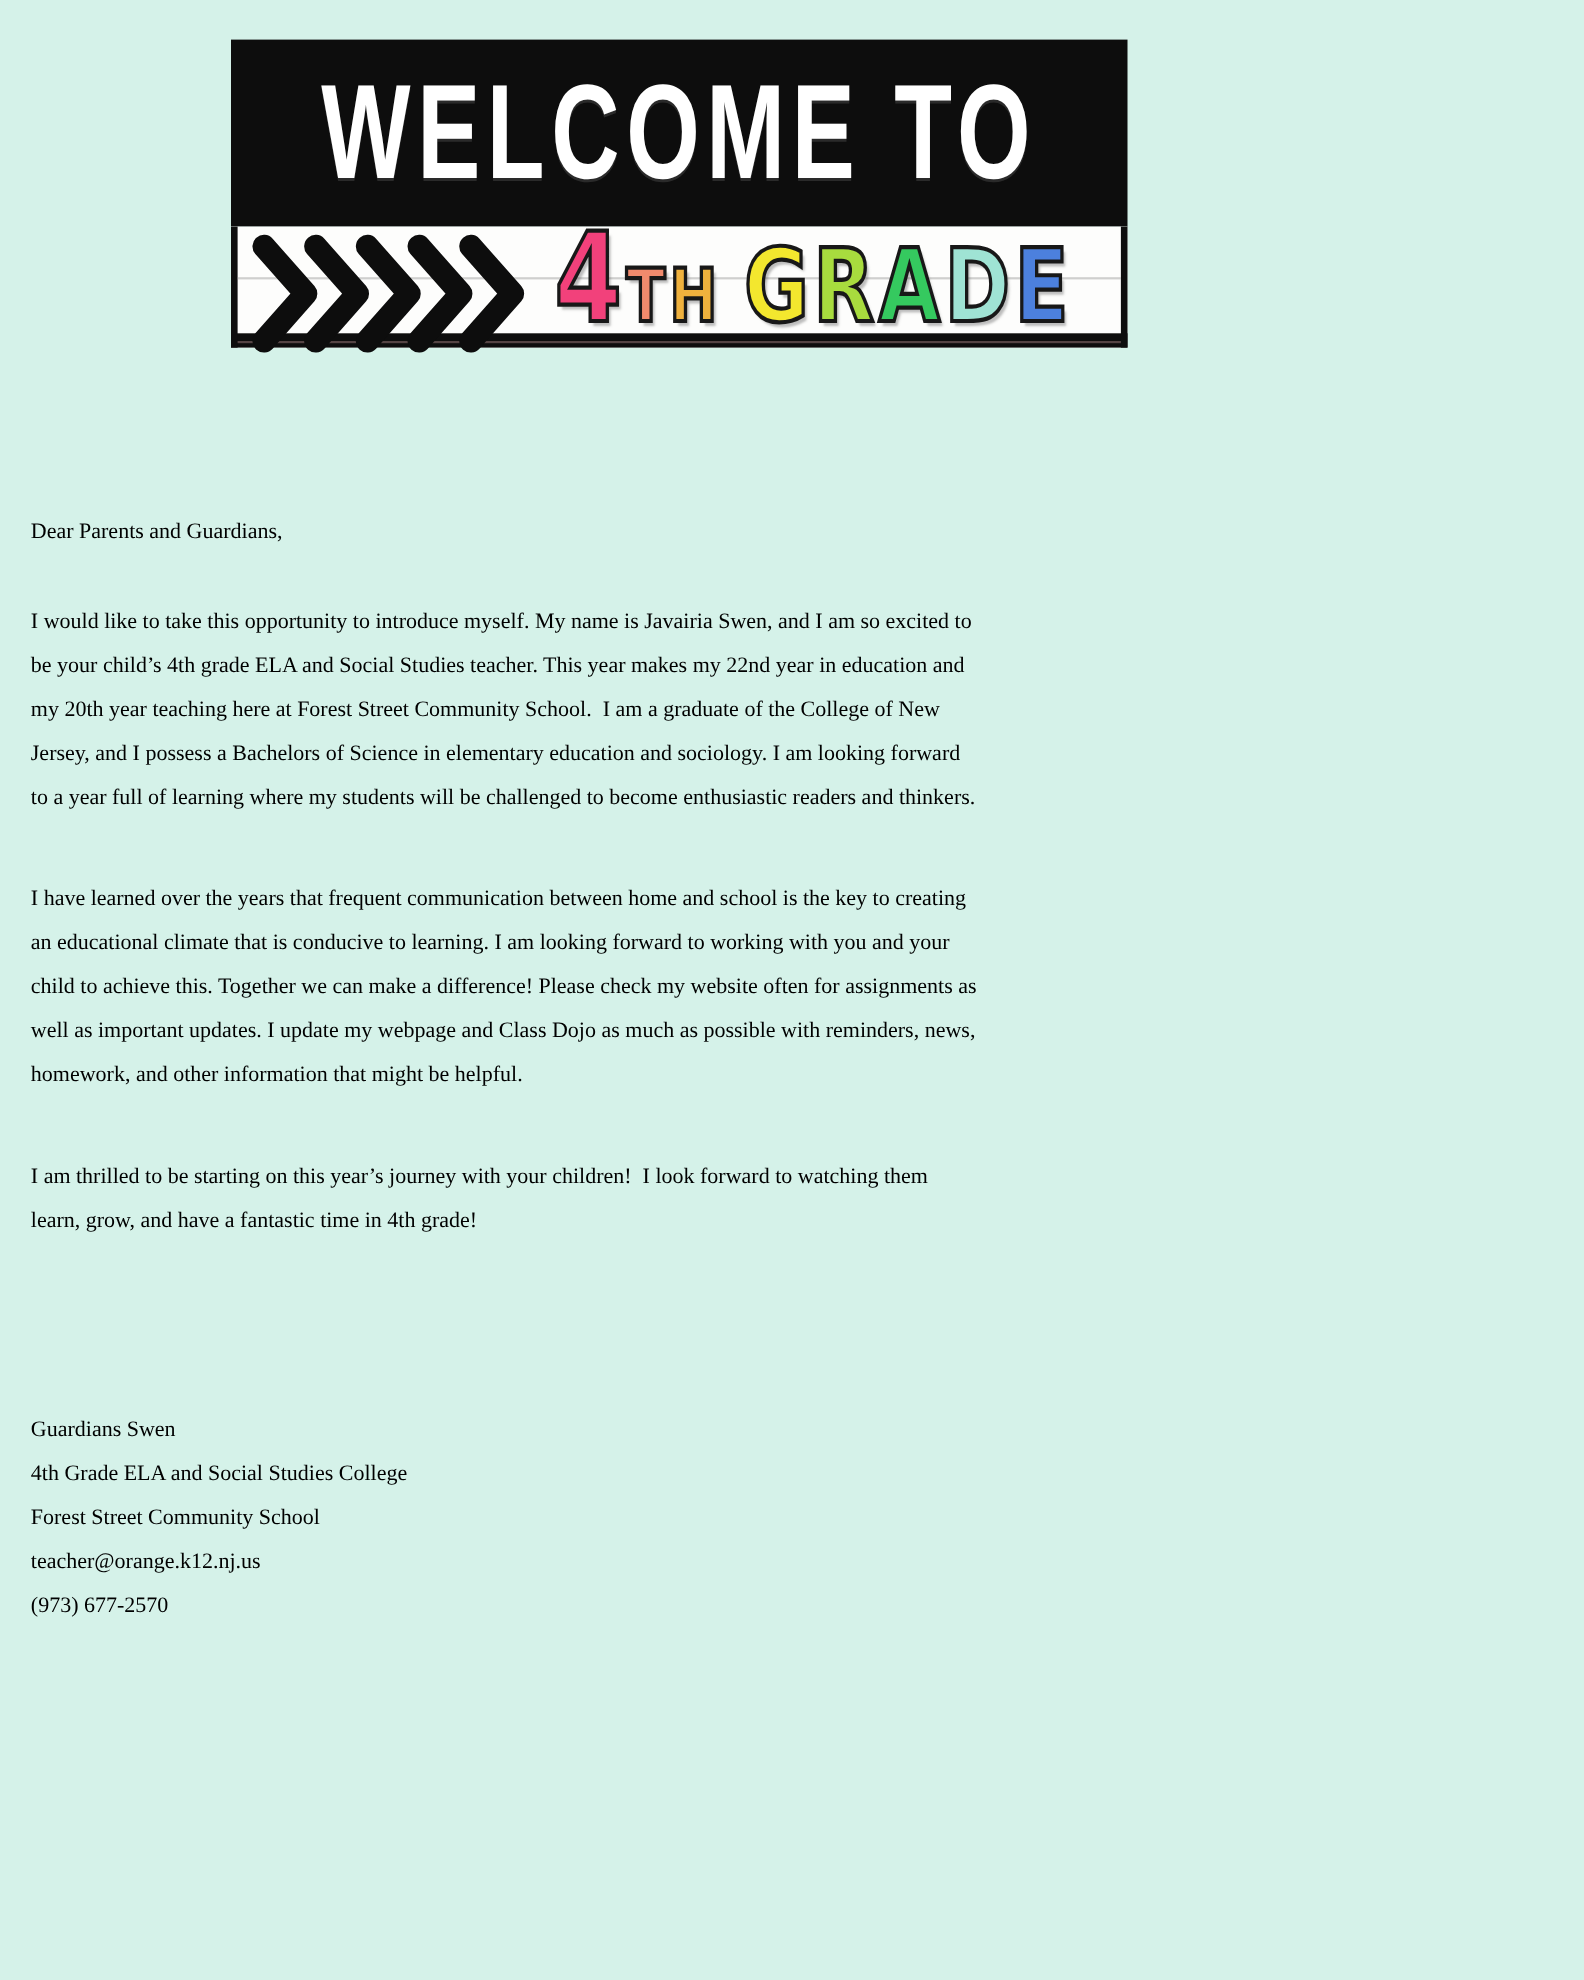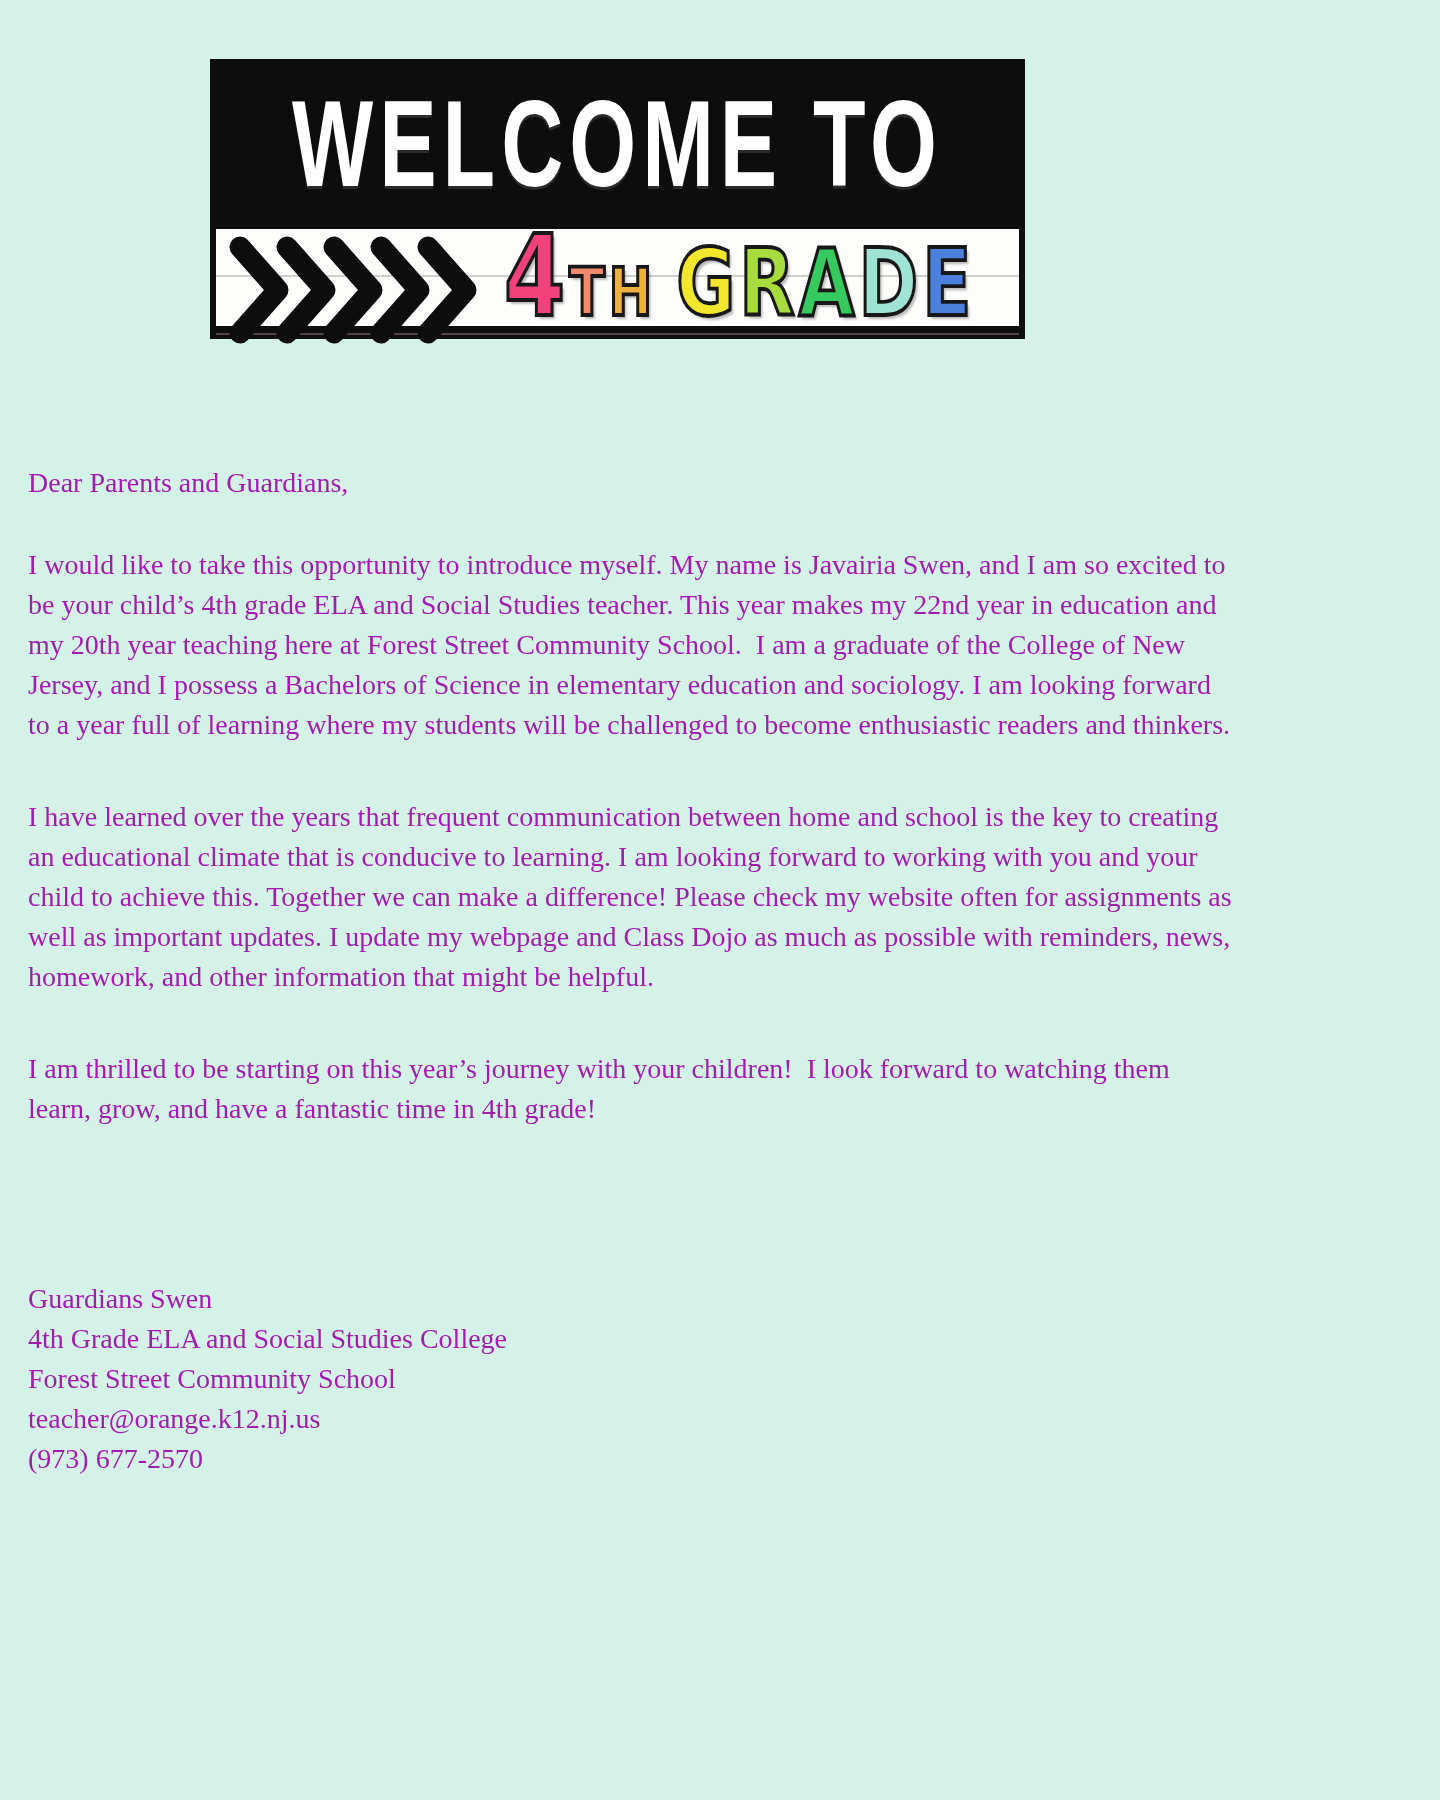--- a/index.html
+++ b/index.html
@@ -11,21 +11,21 @@
     width: 1440px;
     height: 1800px;
     background: #d5f2e9;
     overflow: hidden;
   }
 
   
   .banner {
     position: absolute;
     left: 210px;
-    top: 59px;
+    top: 36px;
     width: 815px;
   }
   .banner-top {
     height: 170px;
     background: #0d0d0d;
     display: flex;
     align-items: center;
     justify-content: center;
     overflow: hidden;
   }
@@ -91,23 +91,23 @@
   .grade-letter.big   { font-size: 72px; }
   .grade-letter.small { font-size: 52px; }
   .grade-letter.gap   { width: 20px; -webkit-text-stroke: 0; text-shadow: none; }
 
   
   .letter {
     position: absolute;
     left: 28px;
     top: 463px;
     width: 1390px;
-    font-size: 28px;
+    font-size: 20px;
     line-height: 40px;
-    color: #a21caf;
+    color: #000000;
   }
   .letter .para { white-space: pre-line; }
   .salutation { margin-bottom: 42px; }
   .para { margin-bottom: 52px; }
   .closing-block { margin-top: 150px; }
   .sig-line { line-height: 40px; }
 </style>
 </head>
 <body>
 

